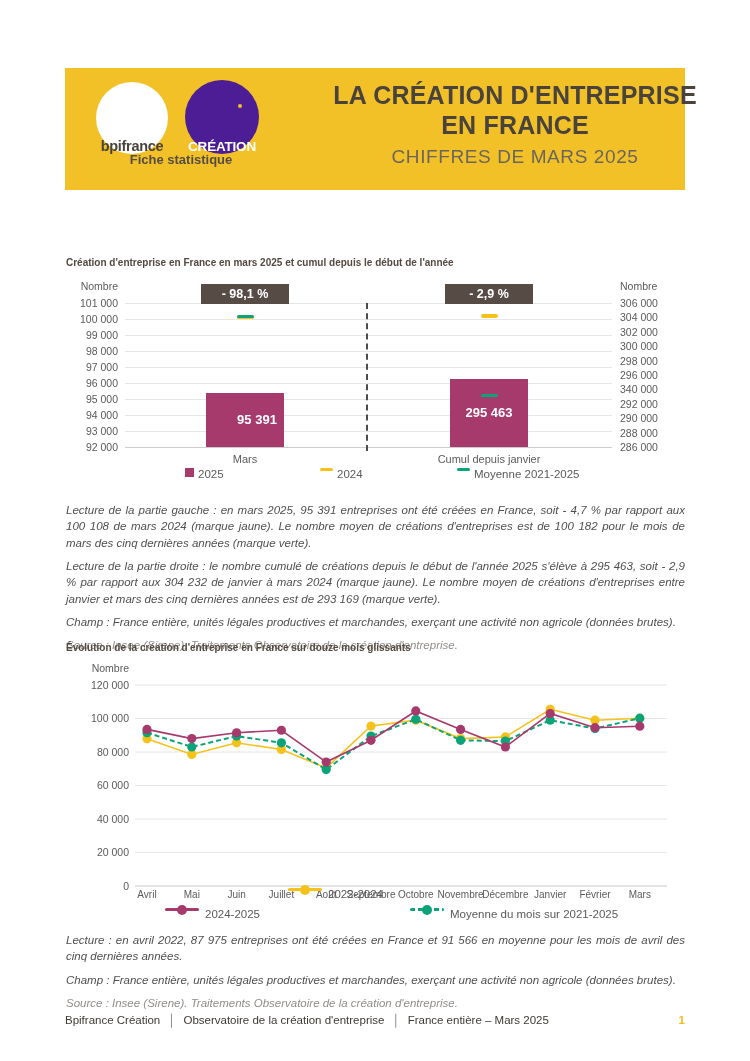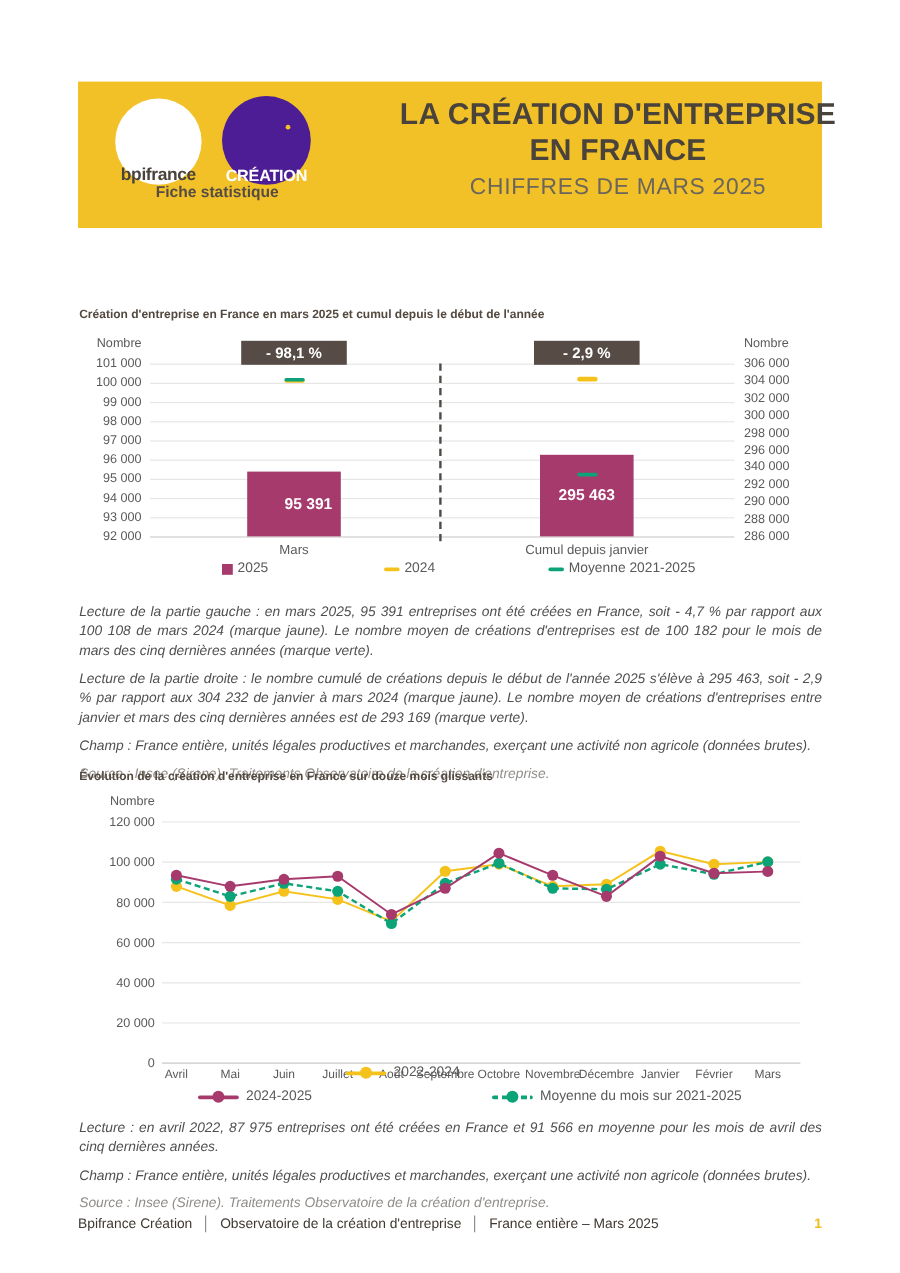--- a/index.html
+++ b/index.html
@@ -30,21 +30,21 @@
   .axis-lab{position:absolute;font-size:10.5px;color:#5A5A5A;white-space:nowrap;}
   .axis-lab.right-col{text-align:left;}
   .axis-lab.left-col{text-align:right;}
   .badge{position:absolute;height:20px;background:#564C45;color:#ffffff;font-weight:bold;
          font-size:12.5px;display:flex;align-items:center;justify-content:center;}
   .bar{position:absolute;background:#A63A6C;}
   .bar-label{position:absolute;color:#ffffff;font-weight:bold;font-size:13px;text-align:center;}
   .marker-dash{position:absolute;height:3.5px;border-radius:2px;}
   .divider-dashed{position:absolute;width:0;border-left:2px dashed #4f4a45;}
   .cat-label{position:absolute;font-size:11px;color:#5A5A5A;text-align:center;}
-  .legend-item{position:absolute;font-size:11.5px;color:#5A5A5A;white-space:nowrap;display:flex;align-items:center;}
+  .legend-item{position:absolute;font-size:11.5px;color:#5A5A5A;white-space:nowrap;display:flex;align-items:flex-start;}
   .lg-square{display:inline-block;width:9px;height:9px;margin-right:4px;}
   .lg-dash{display:inline-block;width:13px;height:3px;border-radius:2px;margin-right:4px;}
   .lg-line{position:relative;display:inline-block;width:34px;height:3px;border-radius:2px;margin-right:6px;}
   .lg-line .dot{position:absolute;left:50%;top:50%;width:10px;height:10px;border-radius:50%;transform:translate(-50%,-50%);}
 
   
   .notes{position:absolute;left:66px;width:619px;font-style:italic;font-size:11.5px;
          color:#4F4F4F;text-align:justify;line-height:1.42;}
   .notes p{margin:0 0 7px 0;}
   .notes p.muted{color:#908D89;margin-bottom:0;}

